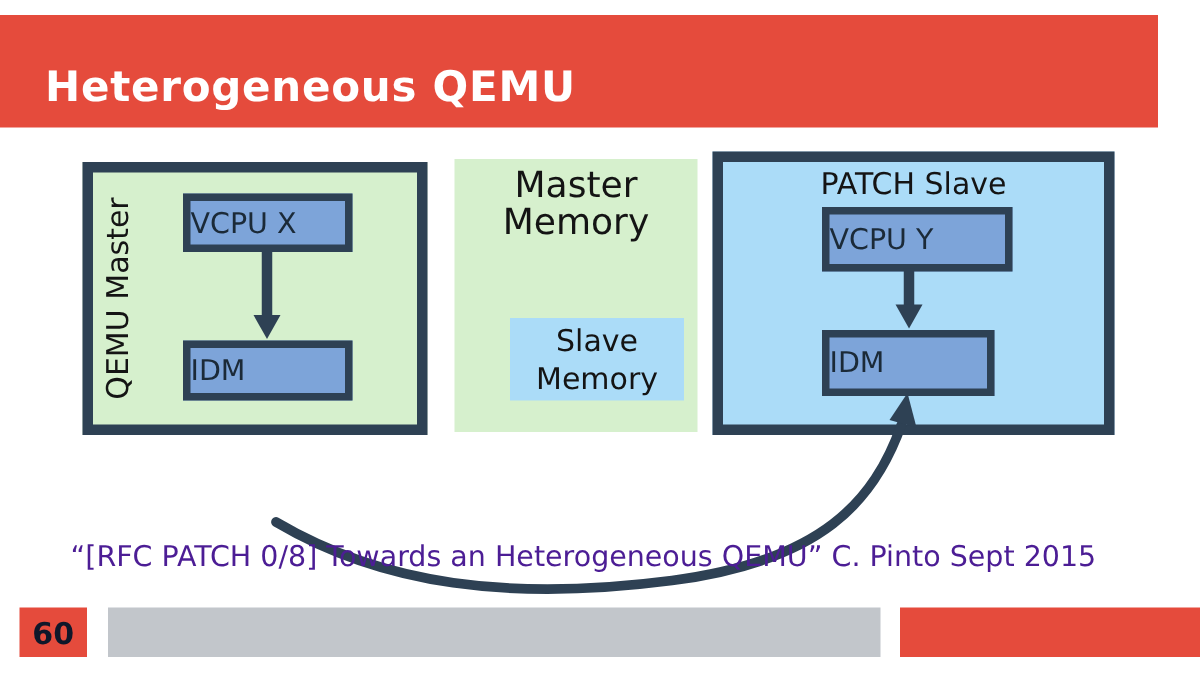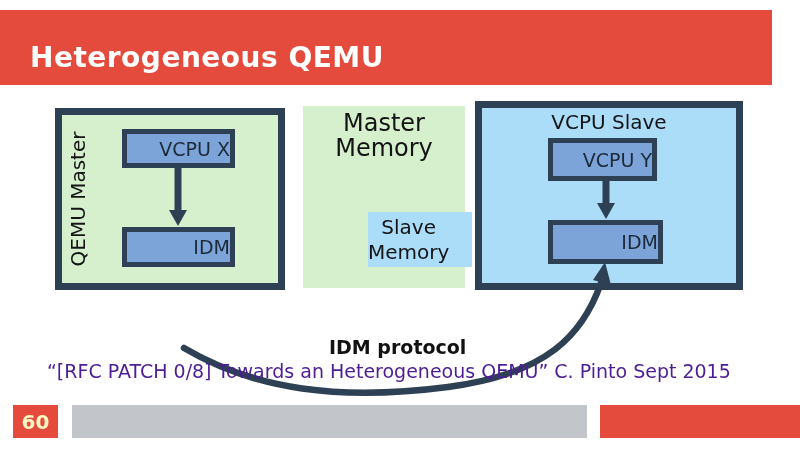--- a/index.html
+++ b/index.html
@@ -24,39 +24,39 @@
   .outer-box{position:absolute;box-sizing:border-box;border:7px solid var(--dark-slate);}
   .qemu-master-box{left:55px;top:108px;width:230px;height:182px;background:var(--light-green);}
   .master-memory-box{position:absolute;left:303px;top:106px;width:162px;height:182px;background:var(--light-green);}
   .qemu-slave-box{left:475px;top:101px;width:268px;height:189px;background:var(--light-blue);}
   
   .vlabel{position:absolute;left:78px;top:199px;transform:translate(-50%,-50%) rotate(-90deg);white-space:nowrap;font-size:20px;color:var(--ink);}
   .memory-label{position:absolute;left:303px;top:111px;width:162px;text-align:center;font-size:24px;line-height:25px;white-space:pre-line;color:var(--ink);}
   .slave-label{position:absolute;left:482px;top:110px;width:254px;text-align:center;font-size:20px;color:var(--ink);white-space:nowrap;}
   
   .inner-box{position:absolute;box-sizing:border-box;border:5px solid var(--dark-slate);background:var(--medium-blue);
-    display:flex;align-items:center;justify-content:flex-end;font-size:19px;color:var(--box-ink);white-space:nowrap;}
+    display:flex;align-items:center;justify-content:flex-start;font-size:19px;color:var(--box-ink);white-space:nowrap;}
   .vcpu-x-box{left:122px;top:129px;width:113px;height:39px;}
   .master-idm-box{left:122px;top:227px;width:113px;height:40px;}
-  .vcpu-y-box{left:548px;top:138px;width:109px;height:43px;}
+  .vcpu-y-box{left:548px;top:138px;width:127px;height:43px;}
   .slave-idm-box{left:548px;top:220px;width:115px;height:44px;}
   
-  .slave-memory-box{position:absolute;left:368px;top:212px;width:104px;height:55px;background:var(--light-blue);
-    display:flex;align-items:center;text-align:center;font-size:20px;line-height:25px;white-space:pre-line;color:var(--ink);}
+  .slave-memory-box{position:absolute;left:340px;top:212px;width:116px;height:55px;background:var(--light-blue);
+    display:flex;align-items:center;justify-content:center;text-align:center;font-size:20px;line-height:25px;white-space:pre-line;color:var(--ink);}
   
   .arrows-layer{position:absolute;left:0;top:0;width:800px;height:449px;pointer-events:none;}
   .arrow-shaft{stroke:var(--dark-slate);stroke-width:7;fill:none;}
   .arrow-curve{stroke:var(--dark-slate);stroke-width:6.5;fill:none;stroke-linecap:round;}
   .arrow-head{fill:var(--dark-slate);stroke:none;}
   
   .idm-protocol-label{position:absolute;left:329px;top:336px;font-size:19px;font-weight:bold;color:#111111;white-space:nowrap;}
   .citation{position:absolute;left:47px;top:360px;font-size:19px;line-height:23px;color:#4c1d95;white-space:nowrap;}
   
   .page-number-badge{position:absolute;left:13px;top:405px;width:45px;height:33px;background:var(--accent-red);
-    display:flex;align-items:center;justify-content:center;color:#fef9c3;font-size:20px;font-weight:bold;}
+    display:flex;align-items:center;justify-content:center;color:#0f172a;font-size:20px;font-weight:bold;}
   .footer-bar-gray{position:absolute;left:72px;top:405px;width:515px;height:33px;background:var(--footer-gray);}
   .footer-bar-red{position:absolute;left:600px;top:405px;width:200px;height:33px;background:var(--accent-red);}
 </style>
 </head>
 <body>
 
 <div class="slide">
 
   <div class="title-bar"></div>
   <h1 class="slide-title">Heterogeneous QEMU</h1>
@@ -72,38 +72,37 @@
 
   <div class="master-memory-box"></div>
   <div class="memory-label">Master
 Memory</div>
   <div class="slave-memory-box">
     <span>Slave
 Memory</span>
   </div>
 
   <div class="outer-box qemu-slave-box"></div>
-  <div class="slave-label">VCPU Slave</div>
+  <div class="slave-label">PATCH Slave</div>
   <div class="inner-box vcpu-y-box">
     <span>VCPU Y</span>
   </div>
   <div class="inner-box slave-idm-box">
     <span>IDM</span>
   </div>
 
   <svg class="arrows-layer" width="800" height="449" viewBox="0 0 800 449">
     <path class="arrow-shaft" d="M178 166 L178 211"></path>
     <polygon class="arrow-head" points="169,210 187,210 178,226"></polygon>
     <path class="arrow-shaft" d="M606 179 L606 204"></path>
     <polygon class="arrow-head" points="597,203 615,203 606,219"></polygon>
     <path class="arrow-curve" d="M184 348 C 255 390, 340 401, 448 387 C 548 374, 583 334, 601 283"></path>
     <polygon class="arrow-head" points="605,262 611,285 593,280"></polygon>
   </svg>
 
-  <div class="idm-protocol-label">IDM protocol</div>
   <div class="citation">
     <div>“[RFC PATCH 0/8] Towards an Heterogeneous QEMU” C. Pinto Sept 2015</div>
   </div>
 
   <div class="page-number-badge">
     <span>60</span>
   </div>
   <div class="footer-bar-gray"></div>
   <div class="footer-bar-red"></div>
 

